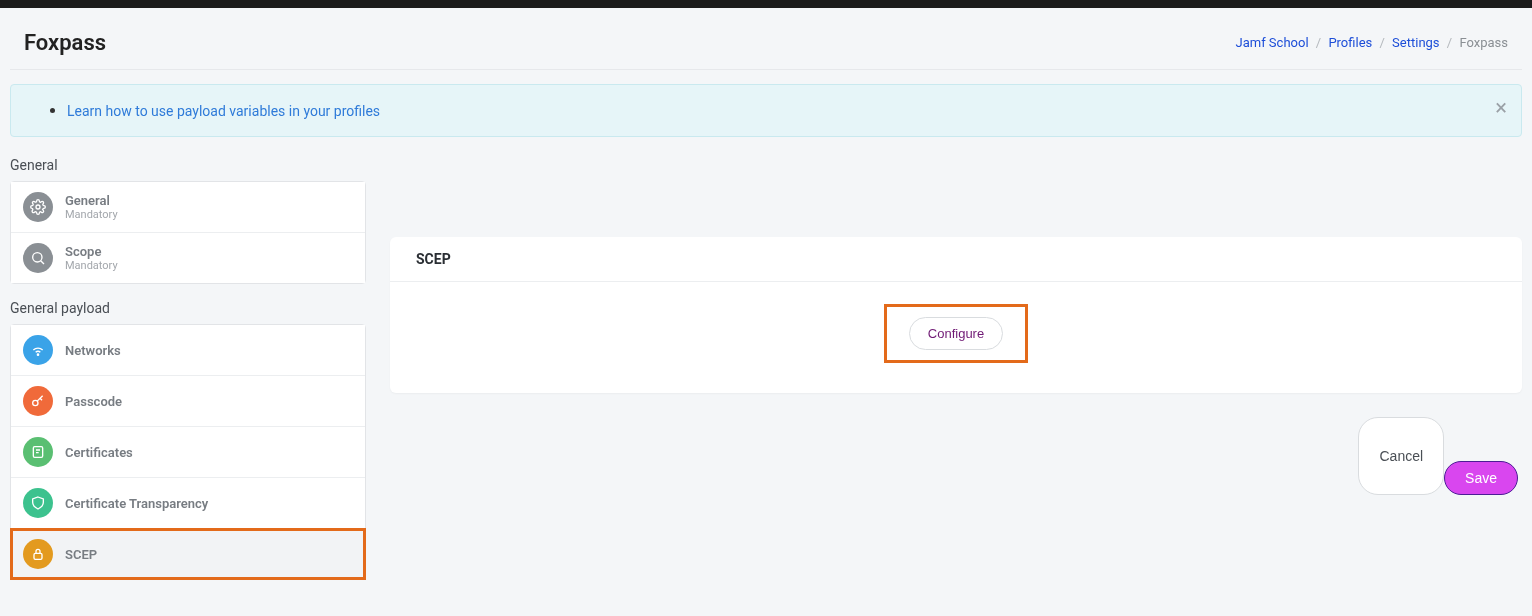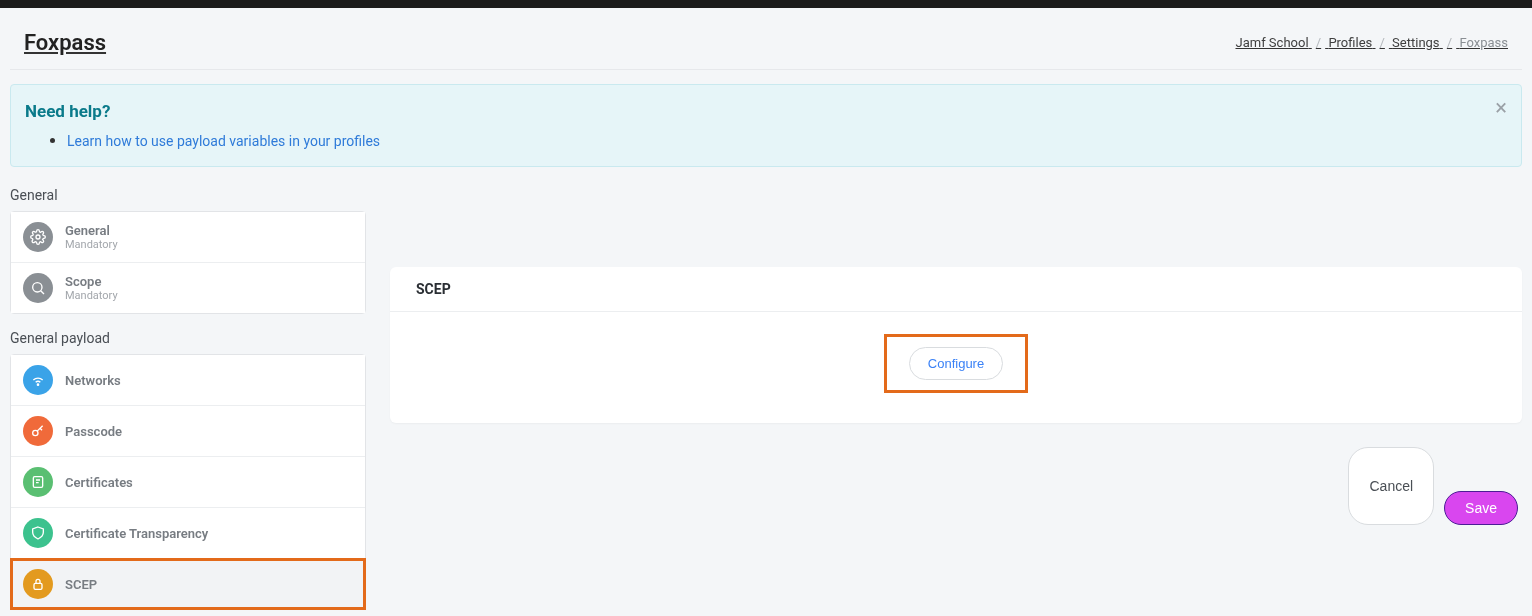--- a/index.html
+++ b/index.html
@@ -17,33 +17,32 @@
   }
   .page {
     padding: 0 10px;
   }
   .header-row {
     display: flex;
     justify-content: space-between;
     align-items: center;
     padding: 22px 14px 14px 14px;
     border-bottom: 1px solid #e6e8eb;
-    text-decoration: underline;
   }
   .page-title {
     font-size: 22px;
     font-weight: 600;
     color: #222;
   }
   .breadcrumb {
     font-size: 13px;
     color: #8a8f94;
   }
   .breadcrumb a {
-    color: #404040;
+    color: #1d4ed8;
     text-decoration: none;
   }
   .breadcrumb .sep {
     color: #b5b9bd;
     padding: 0 4px;
   }
   .alert {
     background: #e6f5f8;
     border: 1px solid #c9e9ef;
     border-radius: 4px;
@@ -148,28 +147,27 @@
     padding: 10px 22px;
     border: 3px solid #e36a1a;
   }
   .btn {
     display: inline-block;
     padding: 8px 18px;
     border-radius: 18px;
     border: 1px solid #d9dcdf;
     background: #fff;
     font-size: 13px;
-    color: #3b82f6;
+    color: #701a75;
     cursor: pointer;
   }
 
   .action-row {
     display: flex;
     justify-content: flex-end;
-    gap: 10px;
     padding-right: 4px;
   }
   .btn-pill {
     padding: 8px 20px;
     border-radius: 20px;
     font-size: 14px;
     cursor: pointer;
     border: 1px solid transparent;
   }
   .btn-cancel {
@@ -207,21 +205,20 @@
       <a href="#">Profiles</a>
       <span class="sep">/</span>
       <a href="#">Settings</a>
       <span class="sep">/</span>
       <span>Foxpass</span>
     </nav>
   </div>
 
   <div class="alert">
     <span class="alert-close">×</span>
-    <div class="alert-title">Need help?</div>
     <ul>
       <li><a href="#">Learn how to use payload variables in your profiles</a></li>
     </ul>
   </div>
 
   <div class="layout">
 
     <aside class="sidebar">
 
       <div class="section-label">General</div>

